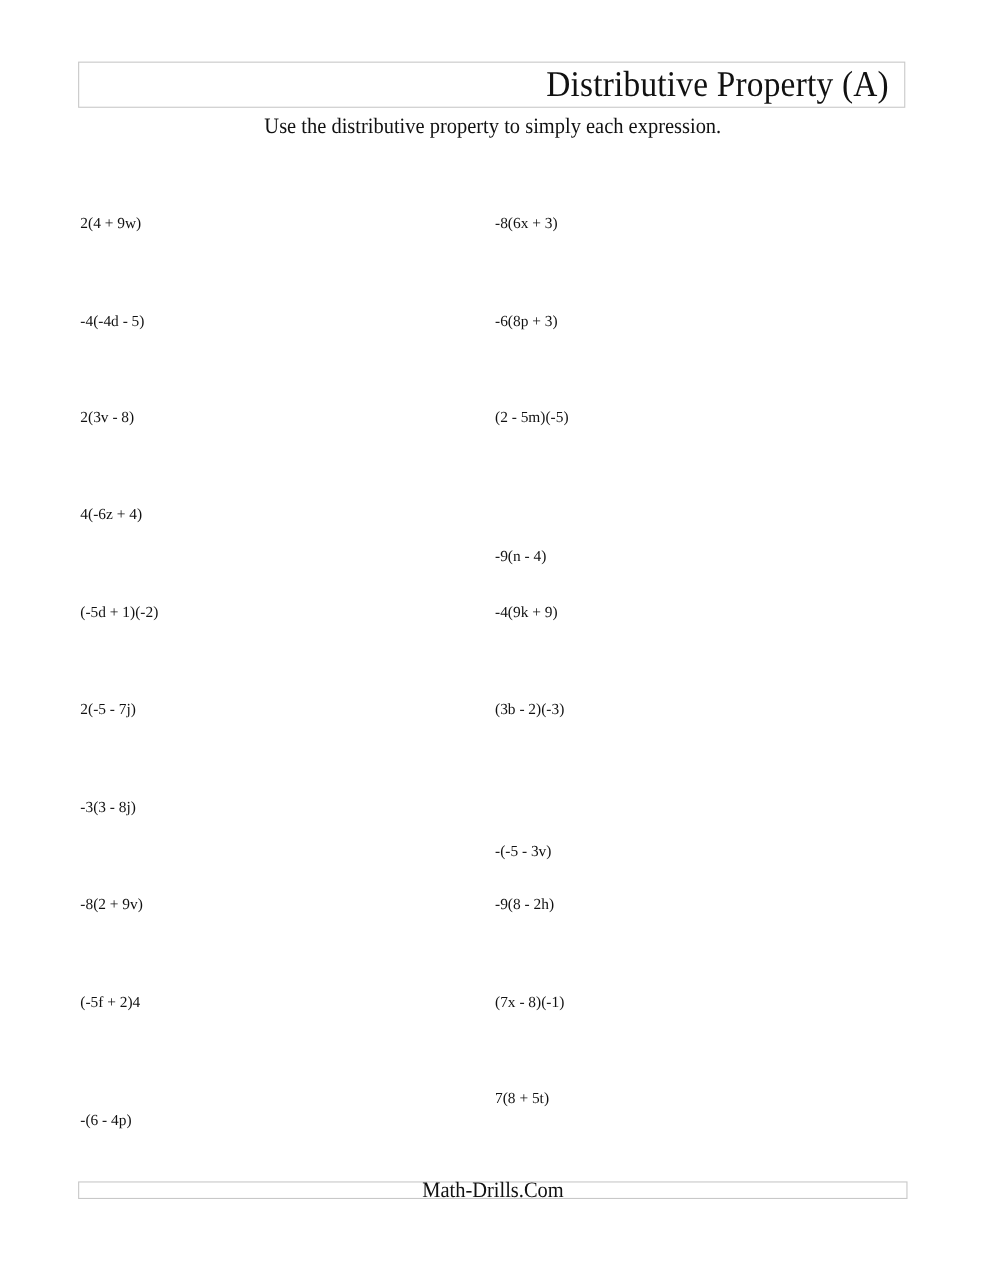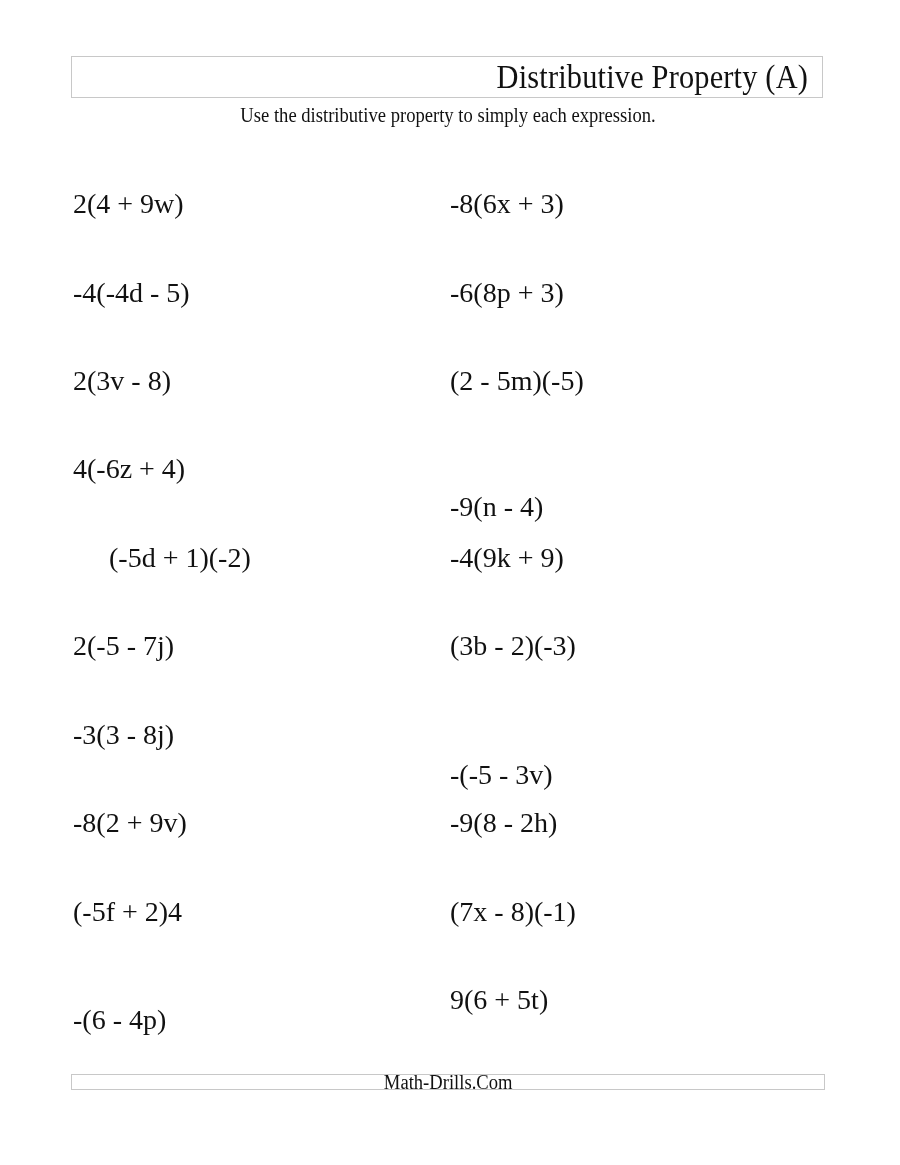--- a/index.html
+++ b/index.html
@@ -47,21 +47,21 @@
     }
     .problems {
       position: absolute;
       left: 0;
       top: 0;
       width: 900px;
       height: 1165px;
     }
     .problem {
       position: absolute;
-      font-size: 28px;
+      font-size: 14px;
       line-height: 28px;
       white-space: nowrap;
     }
     .footer-box {
       position: absolute;
       left: 71px;
       top: 1074px;
       width: 754px;
       height: 16px;
       border: 1px solid #c8c8c8;
@@ -84,34 +84,34 @@
 </div>
 
 <div class="instructions">Use the distributive property to simply each expression.</div>
 
 <div class="problems">
 
   <div class="problem" style="left:73px; top:190px;">2(4 + 9w)</div>
   <div class="problem" style="left:73px; top:279px;">-4(-4d - 5)</div>
   <div class="problem" style="left:73px; top:367px;">2(3v - 8)</div>
   <div class="problem" style="left:73px; top:455px;">4(-6z + 4)</div>
-  <div class="problem" style="left:73px; top:544px;margin-left:36px;">(-5d + 1)(-2)</div>
+  <div class="problem" style="left:73px; top:544px;">(-5d + 1)(-2)</div>
   <div class="problem" style="left:73px; top:632px;">2(-5 - 7j)</div>
   <div class="problem" style="left:73px; top:721px;">-3(3 - 8j)</div>
   <div class="problem" style="left:73px; top:809px;">-8(2 + 9v)</div>
   <div class="problem" style="left:73px; top:898px;">(-5f + 2)4</div>
   <div class="problem" style="left:73px; top:986px;margin-top:20px;">-(6 - 4p)</div>
 
   <div class="problem" style="left:450px; top:190px;">-8(6x + 3)</div>
   <div class="problem" style="left:450px; top:279px;">-6(8p + 3)</div>
   <div class="problem" style="left:450px; top:367px;">(2 - 5m)(-5)</div>
   <div class="problem" style="left:450px; top:455px;margin-top:38px;">-9(n - 4)</div>
   <div class="problem" style="left:450px; top:544px;">-4(9k + 9)</div>
   <div class="problem" style="left:450px; top:632px;">(3b - 2)(-3)</div>
   <div class="problem" style="left:450px; top:721px;margin-top:40px;">-(-5 - 3v)</div>
   <div class="problem" style="left:450px; top:809px;">-9(8 - 2h)</div>
   <div class="problem" style="left:450px; top:898px;">(7x - 8)(-1)</div>
-  <div class="problem" style="left:450px; top:986px;">9(6 + 5t)</div>
+  <div class="problem" style="left:450px; top:986px;">7(8 + 5t)</div>
 </div>
 
 <div class="footer-box">
   <span class="footer-text">Math-Drills.Com</span>
 </div>
 
 </body></html>

